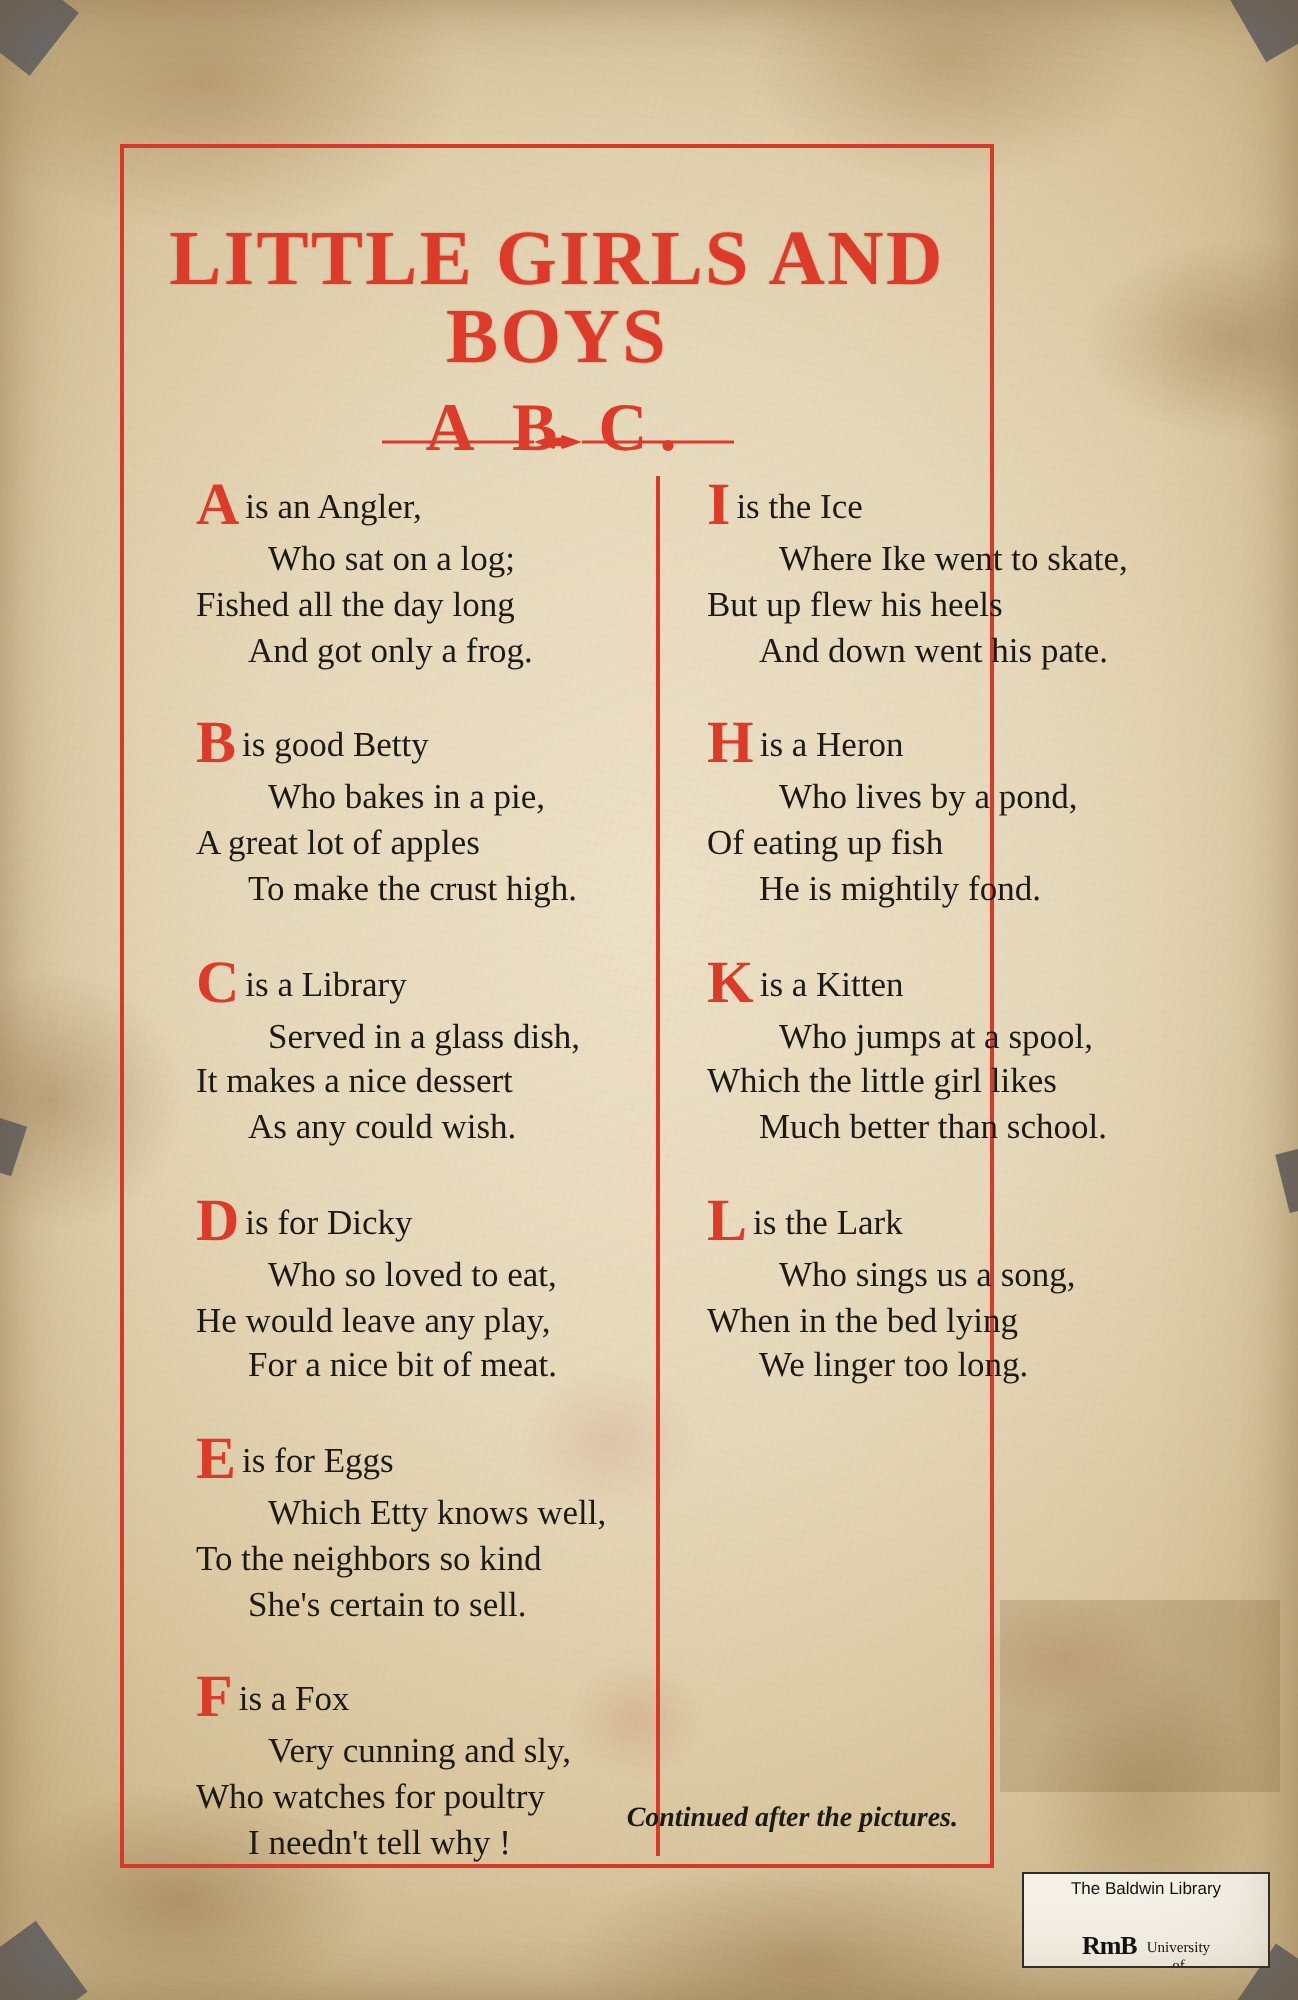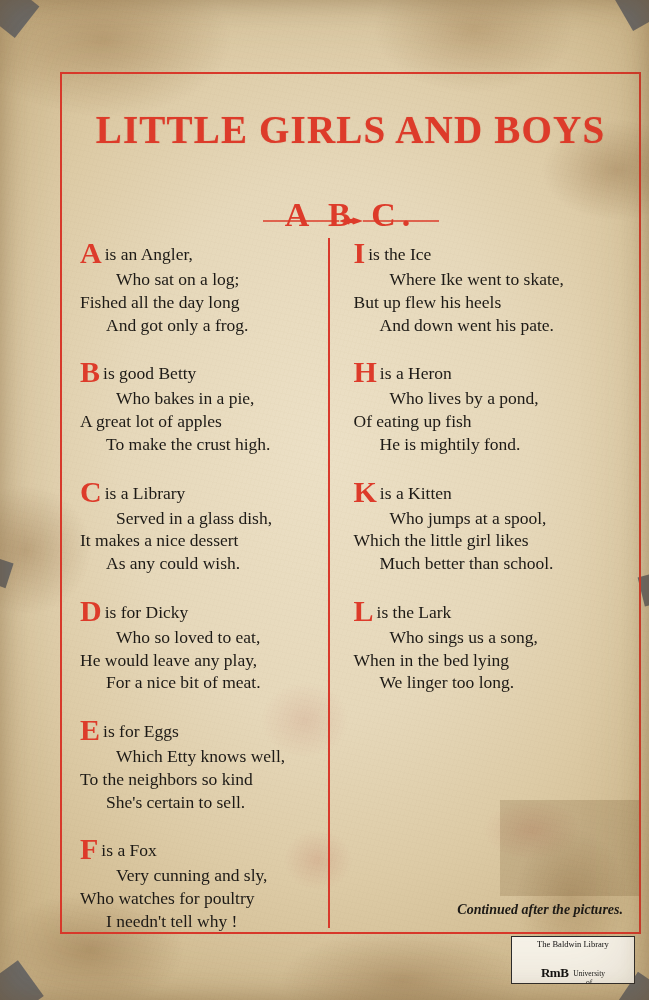--- a/index.html
+++ b/index.html
@@ -64,21 +64,21 @@
     position: absolute;
     background: #6b6b6b;
     pointer-events: none;
   }
 
   
   #frame {
     position: absolute;
     left: 60px;
     top: 72px;
-    width: 581px;
+    width: 437px;
     height: 862px;
     border: 2.5px solid #d8392b;
     box-sizing: border-box;
   }
 
   
   #title {
     position: absolute;
     left: 0; right: 0;
     top: 36px;
@@ -118,21 +118,21 @@
     position: absolute;
     left: 0;
     top: 164px;
     width: 531px;
     height: 690px;
     display: flex;
   }
   .col {
     width: 50%;
     box-sizing: border-box;
-    padding: 0 14px 0 18px;
+    padding: 0 14px 0 36px;
   }
   .col.right {
     border-left: 2px solid #d8392b;
     padding-left: 24px;
   }
   .verse {
     margin-bottom: 21px;
     position: relative;
     color: #1d1a16;
     font-size: 17.5px;
@@ -176,21 +176,21 @@
     border: 1px solid #2b2b2b;
     box-sizing: border-box;
     text-align: center;
     color: #111;
     overflow: hidden;
   }
   #stamp .s-top {
     font-size: 8.5px;
     line-height: 11px;
     padding-top: 2px;
-    font-family: Liberation Serif, serif;
+    font-family: Liberation Sans, sans-serif;
   }
   #stamp .s-mid {
     display: flex;
     align-items: center;
     justify-content: center;
     gap: 5px;
     padding: 0 4px;
   }
   #stamp .s-mono {
     font-family: "Liberation Serif", serif;

